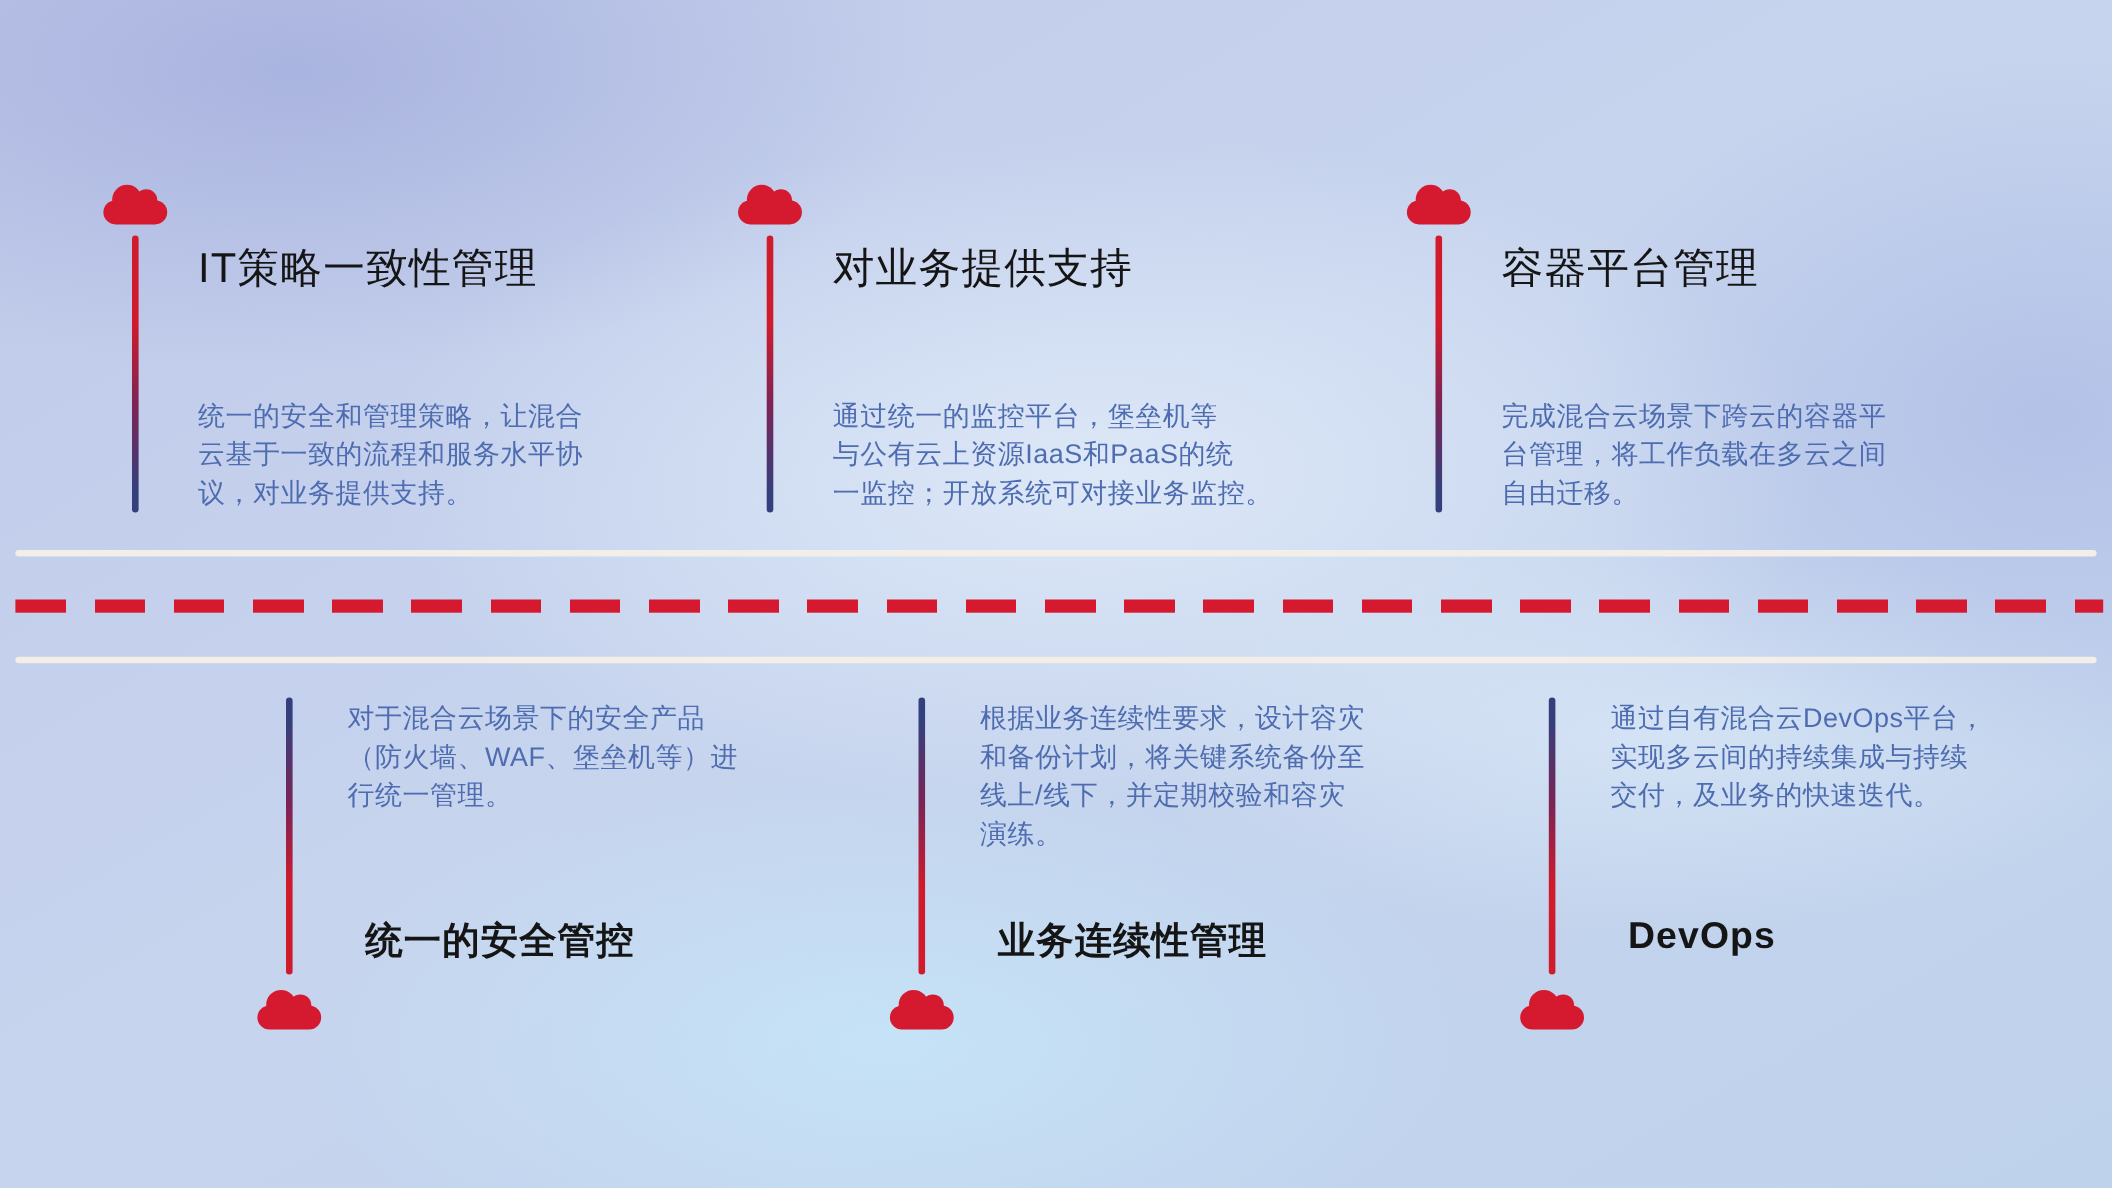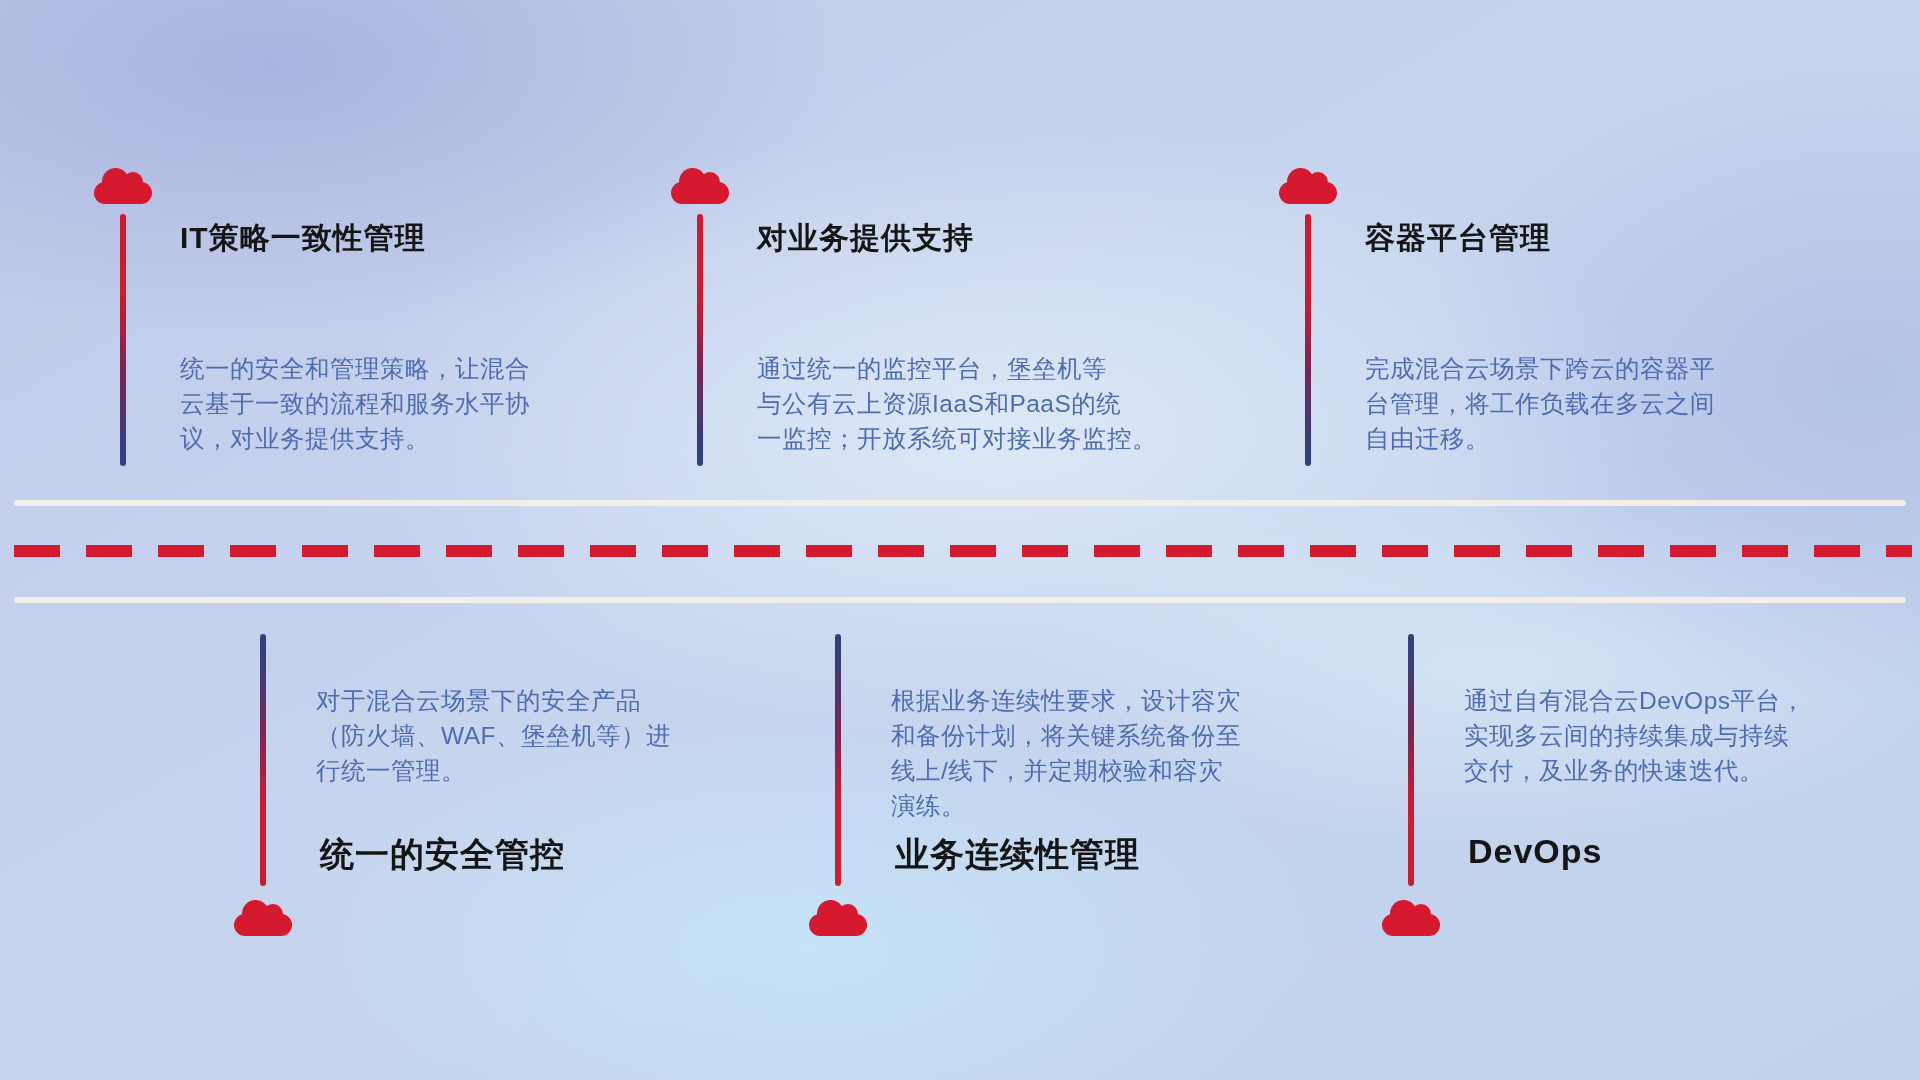--- a/index.html
+++ b/index.html
@@ -56,34 +56,34 @@
   .vline.up {
     top:6px; left:26px; height:252px;
     background:linear-gradient(180deg,#33407c 8%,#7a2456 38%,#cf1b2c 68%,#cf1b2c 100%);
   }
 
   
   .item { position:absolute; width:520px; height:380px; }
   .item-top { top:168px; }
   .item-top .cloud { left:0; top:14px; }
   .item-top .content { position:absolute; left:86px; top:50px; width:440px; }
-  .item-top .title { font-size:30px; font-weight:700; color:#151515; letter-spacing:1px; }
+  .item-top .title { font-size:38px; font-weight:400; color:#151515; letter-spacing:1px; }
   .item-top .desc { margin-top:92px; }
 
   .item-bottom { top:628px; }
   .item-bottom .cloud { left:0; top:286px; }
   .item-bottom .content { position:absolute; left:82px; top:8px; width:470px; height:300px; }
   .item-bottom .title {
-    position:absolute; left:4px; top:196px;
+    position:absolute; left:16px; top:196px;
     font-size:34px; font-weight:700; color:#151515; letter-spacing:1px;
   }
 
   .desc {
     font-size:24.5px; line-height:1.43; color:#4e6cb0;
-    white-space:pre-line; letter-spacing:0.5px;margin-top:47px;
+    white-space:pre-line; letter-spacing:0.5px;
   }
 
   
   .pos-t1 { left:94px; }
   .pos-t2 { left:671px; }
   .pos-t3 { left:1279px; }
   .pos-b1 { left:234px; }
   .pos-b2 { left:809px; }
   .pos-b3 { left:1382px; }
 </style>

